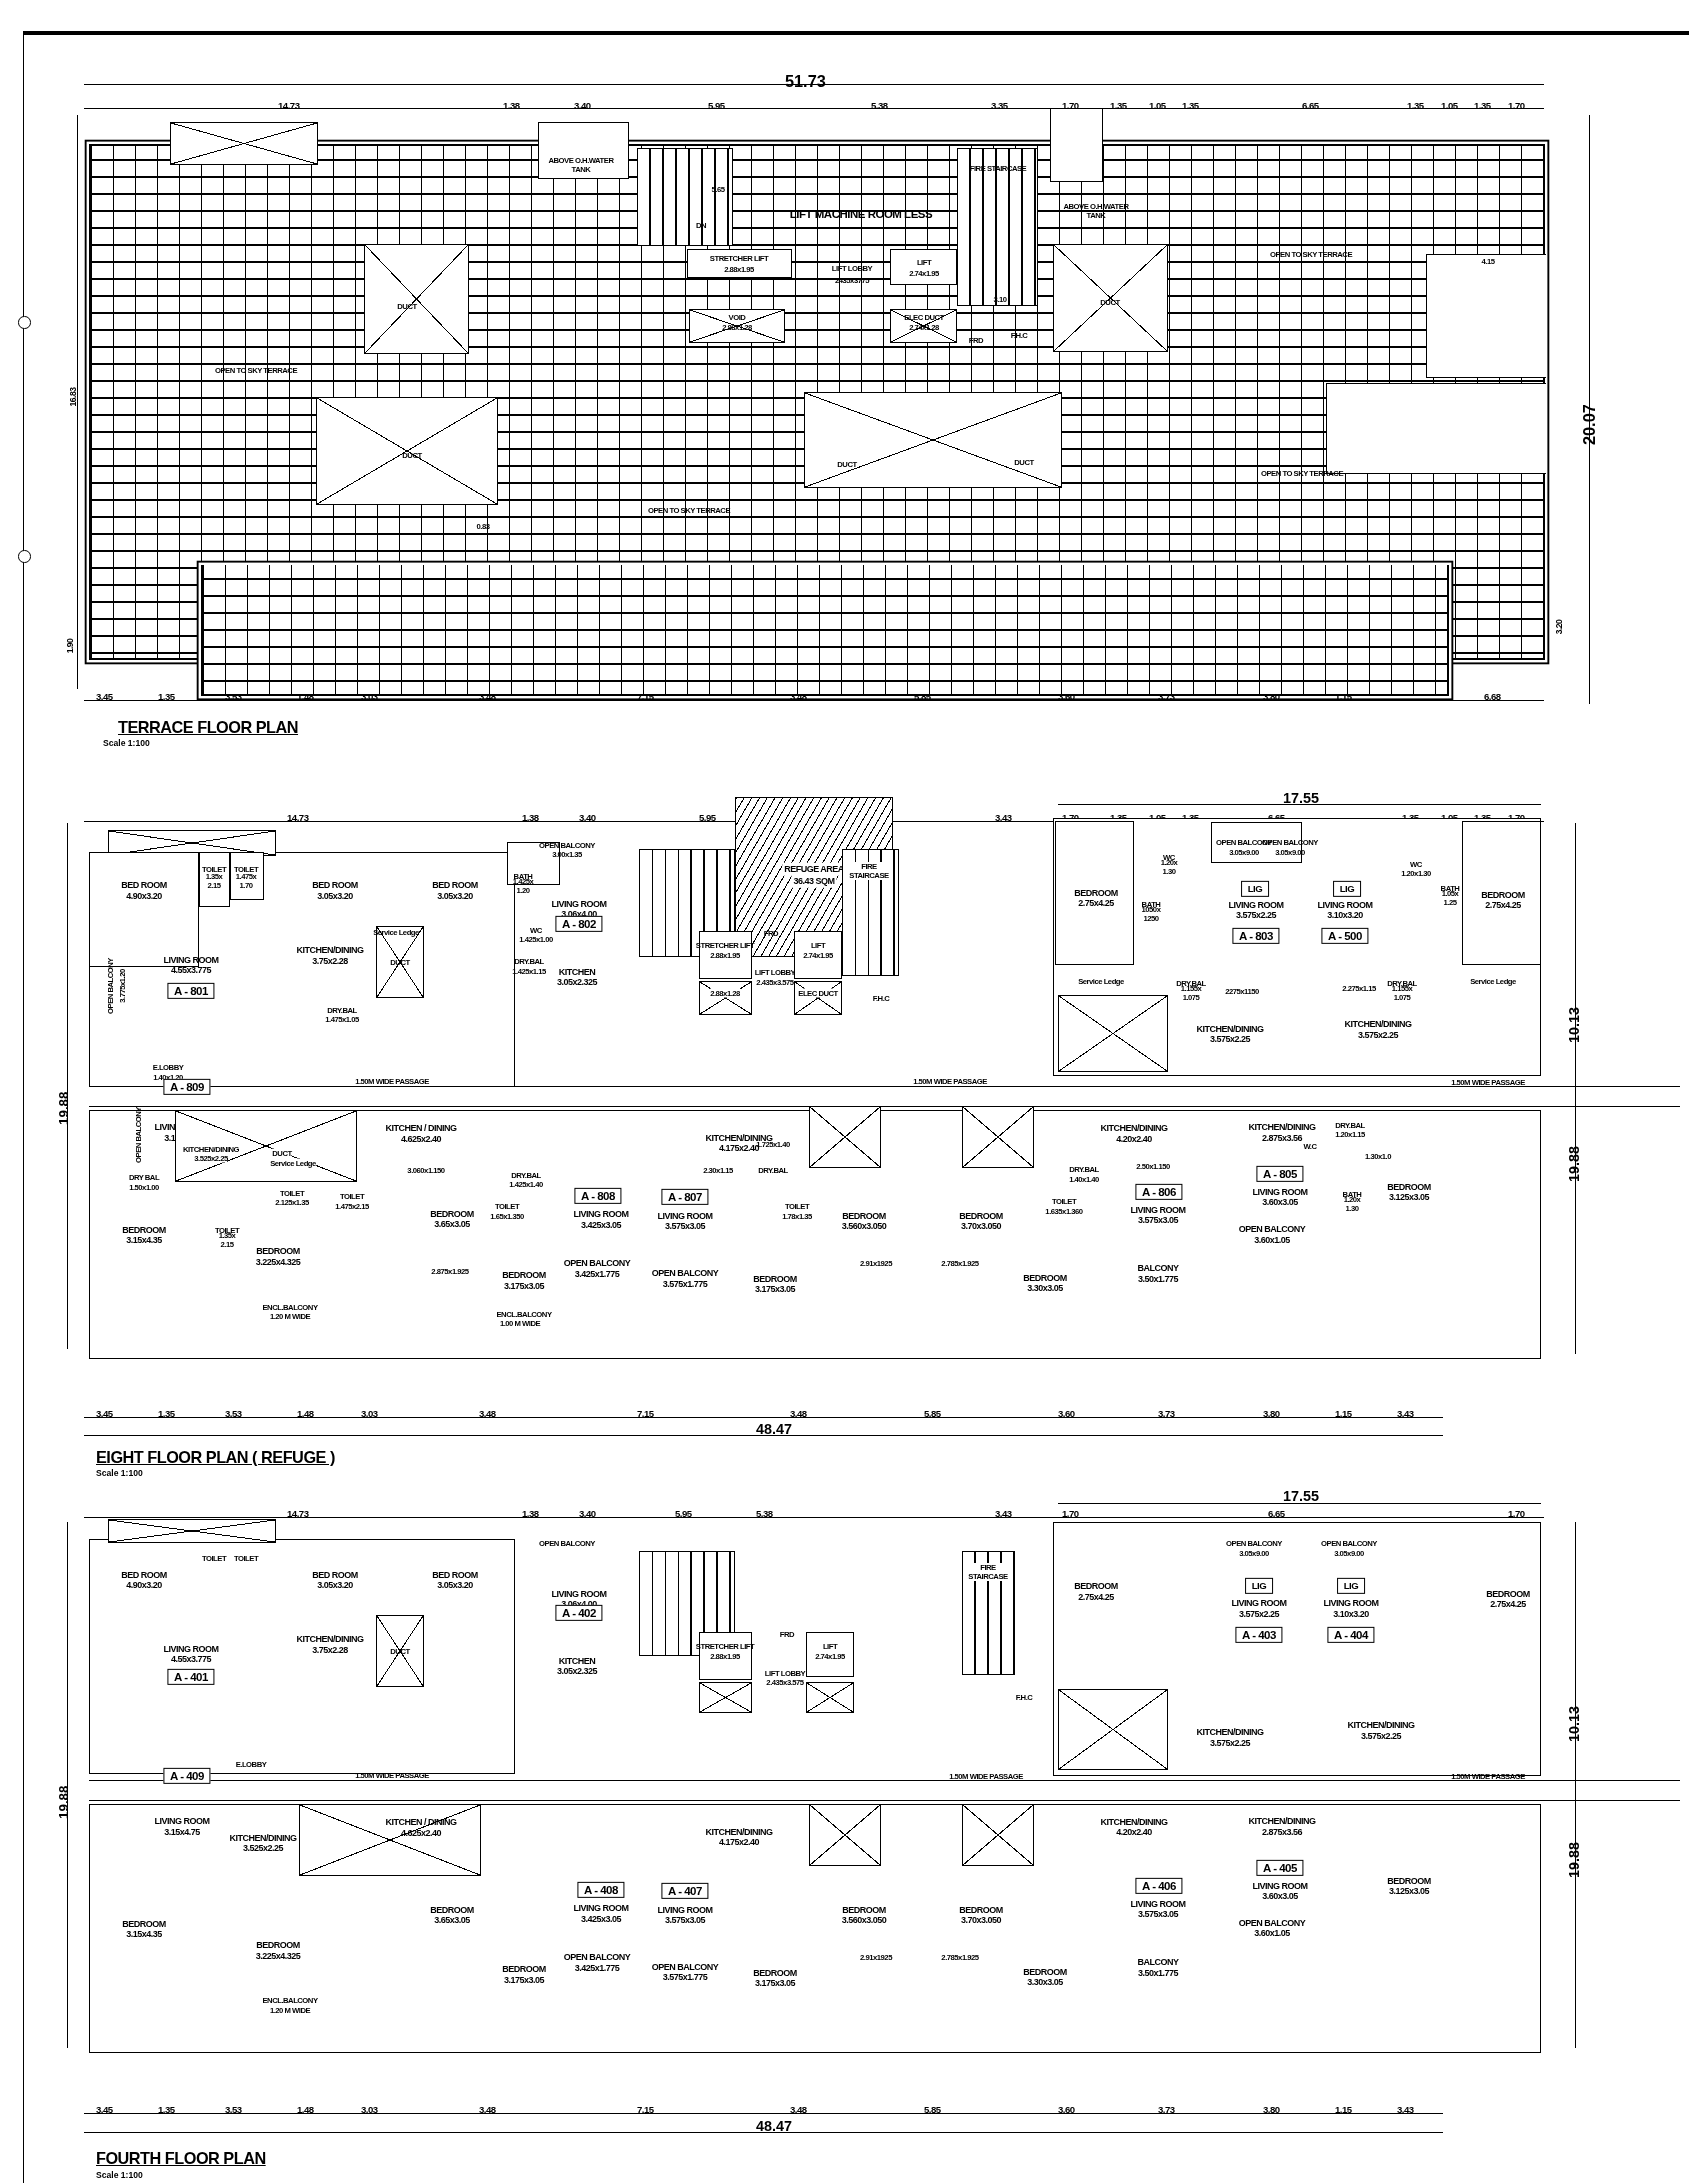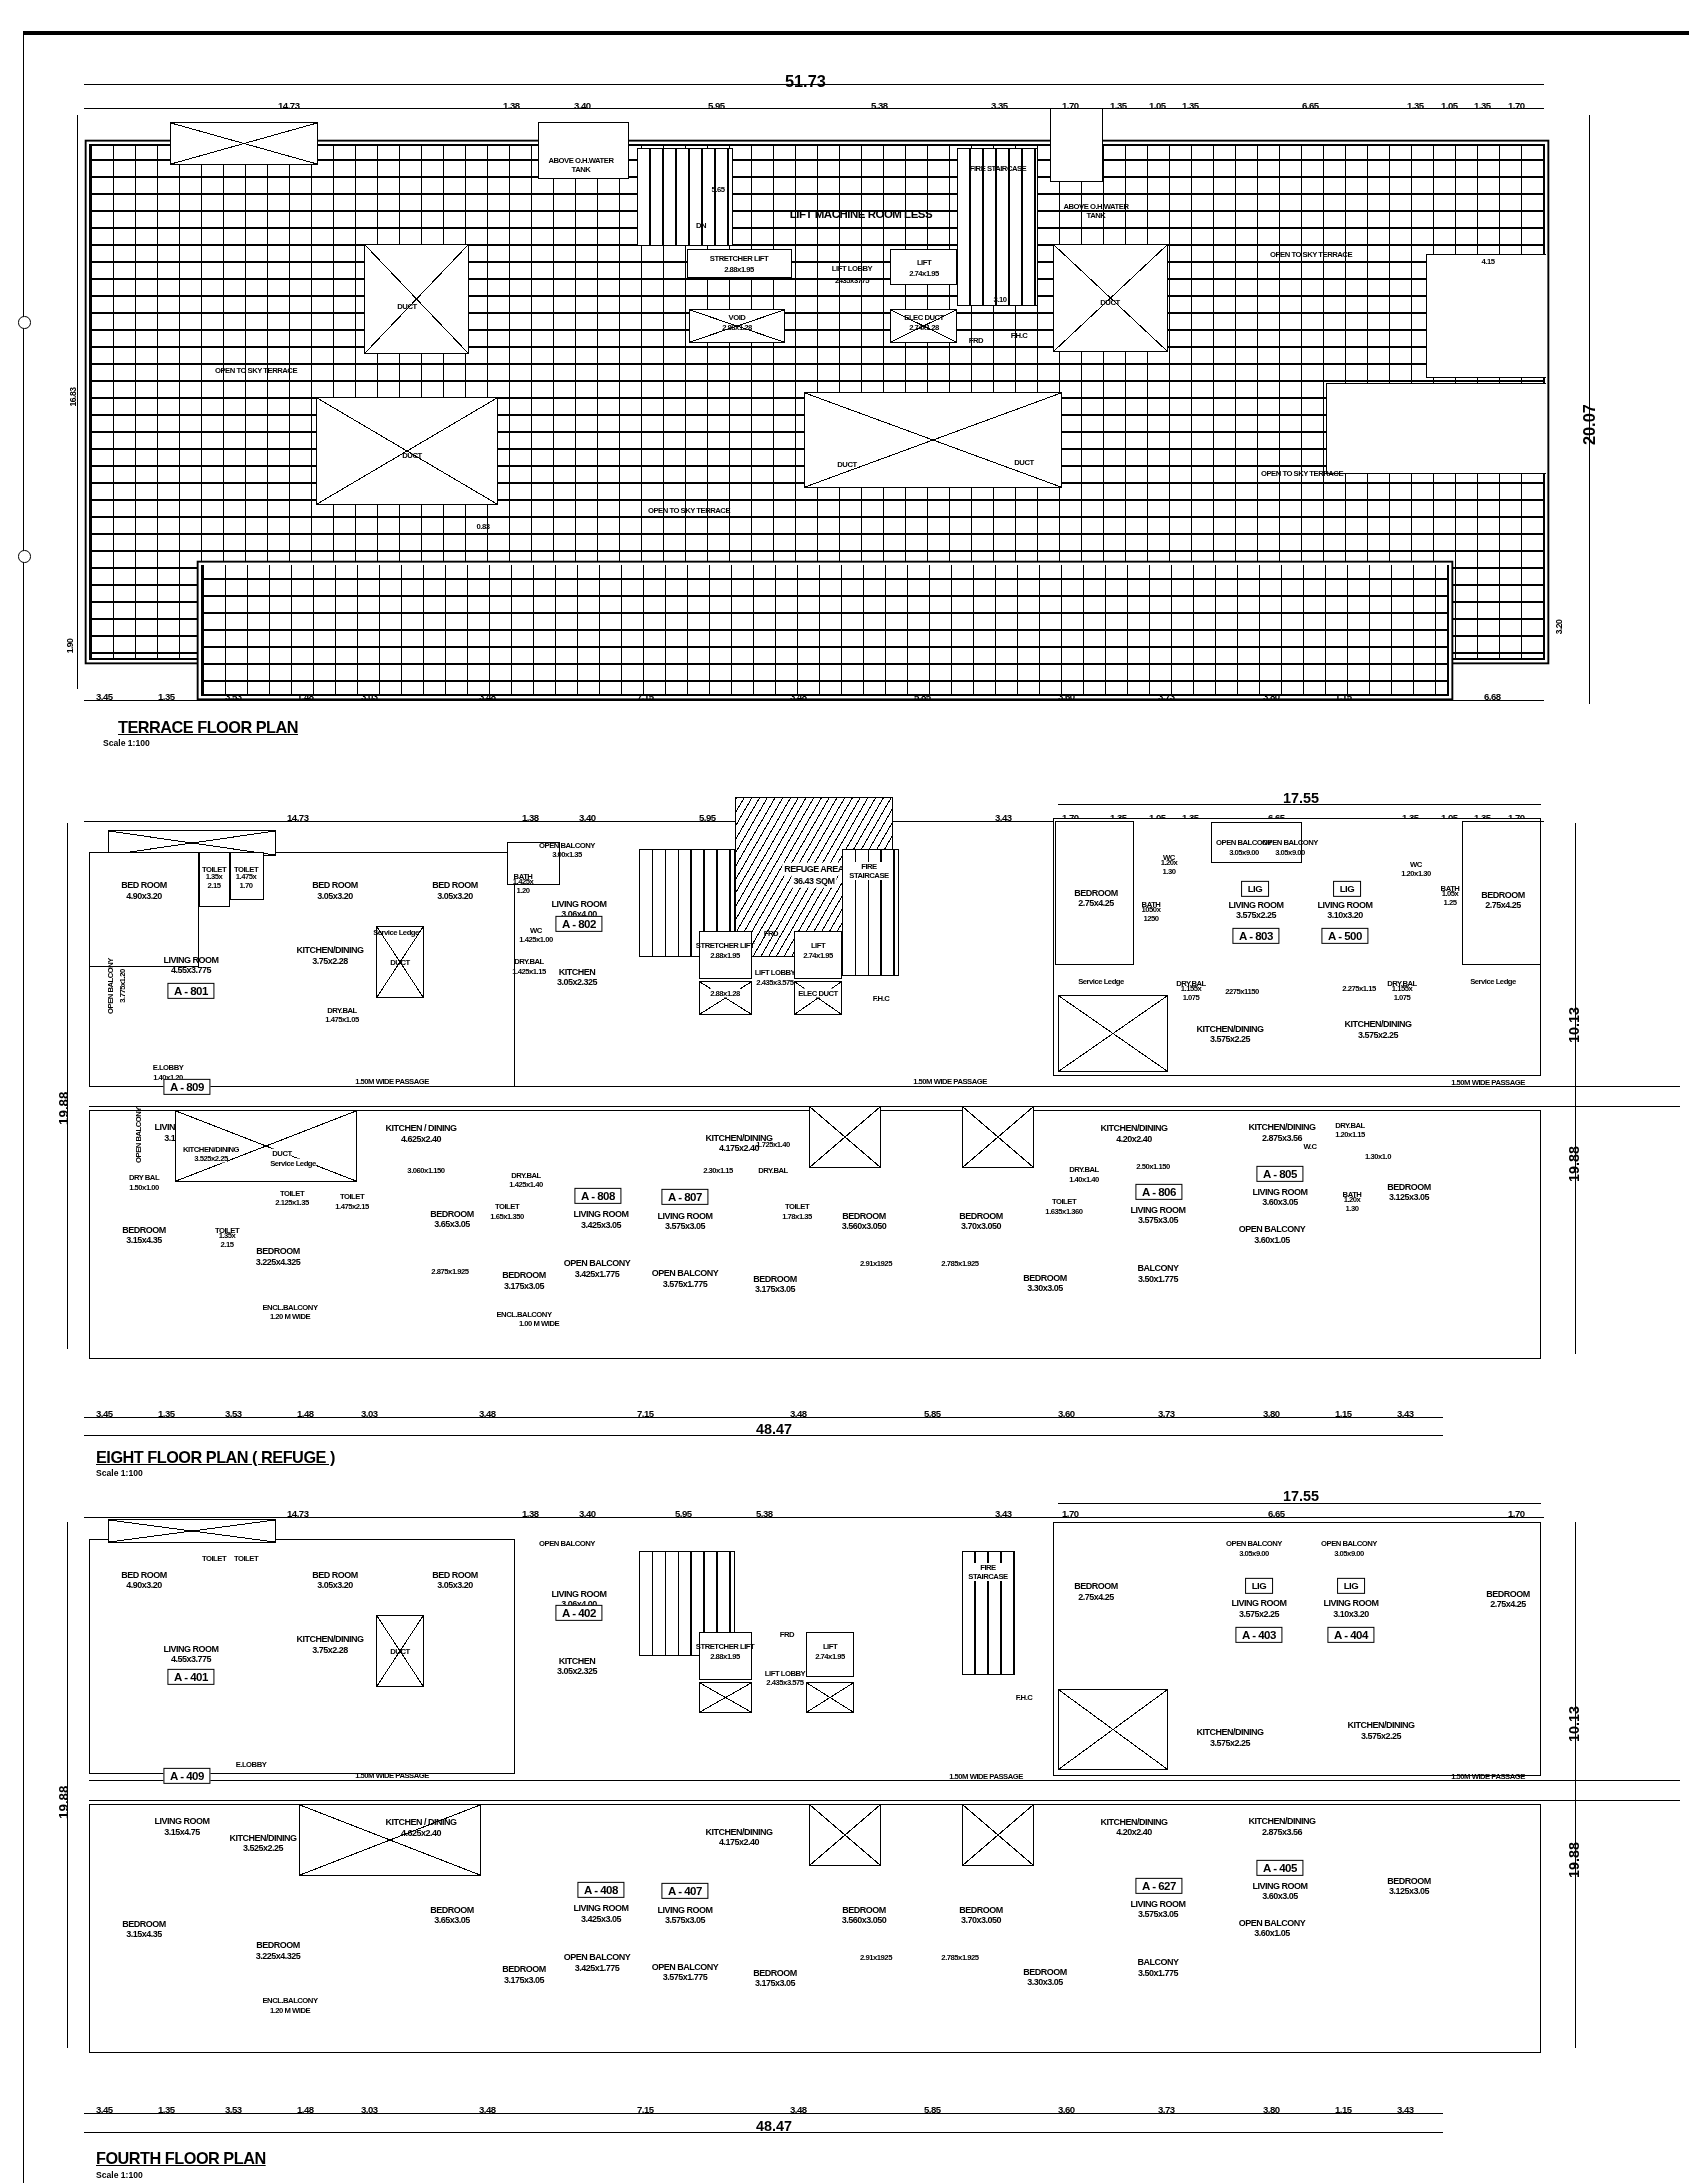--- a/index.html
+++ b/index.html
@@ -306,21 +306,21 @@
   <div class="lbl" style="left:601px;top:1214px">LIVING ROOM</div>
   <div class="lbl" style="left:601px;top:1225px">3.425x3.05</div>
   <div class="lbl" style="left:452px;top:1214px">BEDROOM</div>
   <div class="lbl" style="left:452px;top:1224px">3.65x3.05</div>
   <div class="lbl sm" style="left:450px;top:1271px">2.875x1.925</div>
   <div class="lbl" style="left:524px;top:1275px">BEDROOM</div>
   <div class="lbl" style="left:524px;top:1286px">3.175x3.05</div>
   <div class="lbl" style="left:597px;top:1263px">OPEN BALCONY</div>
   <div class="lbl" style="left:597px;top:1274px">3.425x1.775</div>
   <div class="lbl sm" style="left:524px;top:1314px">ENCL.BALCONY</div>
-  <div class="lbl sm" style="left:539px;top:1323px">1.00 M WIDE</div>
+  <div class="lbl sm" style="left:520px;top:1323px">1.00 M WIDE</div>
 
   <div class="lbl" style="left:739px;top:1138px">KITCHEN/DINING</div>
   <div class="lbl" style="left:739px;top:1148px">4.175x2.40</div>
   <div class="box x" style="left:809px;top:1106px;width:72px;height:62px"></div>
   <div class="box x" style="left:962px;top:1106px;width:72px;height:62px"></div>
   <div class="lbl sm" style="left:718px;top:1170px">2.30x1.15</div>
   <div class="lbl sm" style="left:773px;top:1170px">DRY.BAL</div>
   <div class="lbl sm" style="left:773px;top:1144px">1.725x1.40</div>
   <div class="lbl sm" style="left:797px;top:1206px">TOILET</div>
   <div class="lbl sm" style="left:797px;top:1216px">1.78x1.35</div>
@@ -516,21 +516,21 @@
   <div class="lbl" style="left:685px;top:1967px">OPEN BALCONY</div>
   <div class="lbl" style="left:685px;top:1977px">3.575x1.775</div>
   <div class="lbl" style="left:775px;top:1973px">BEDROOM</div>
   <div class="lbl" style="left:775px;top:1983px">3.175x3.05</div>
   <div class="lbl sm" style="left:876px;top:1957px">2.91x1925</div>
   <div class="lbl sm" style="left:960px;top:1957px">2.785x1.925</div>
   <div class="lbl" style="left:981px;top:1910px">BEDROOM</div>
   <div class="lbl" style="left:981px;top:1920px">3.70x3.050</div>
   <div class="lbl" style="left:1134px;top:1822px">KITCHEN/DINING</div>
   <div class="lbl" style="left:1134px;top:1832px">4.20x2.40</div>
-  <div class="lbl unit" style="left:1159px;top:1886px">A - 627</div>
+  <div class="lbl unit" style="left:1159px;top:1886px">A - 406</div>
   <div class="lbl" style="left:1158px;top:1904px">LIVING ROOM</div>
   <div class="lbl" style="left:1158px;top:1914px">3.575x3.05</div>
   <div class="lbl" style="left:1045px;top:1972px">BEDROOM</div>
   <div class="lbl" style="left:1045px;top:1982px">3.30x3.05</div>
   <div class="lbl" style="left:1158px;top:1962px">BALCONY</div>
   <div class="lbl" style="left:1158px;top:1973px">3.50x1.775</div>
   <div class="lbl" style="left:1282px;top:1821px">KITCHEN/DINING</div>
   <div class="lbl" style="left:1282px;top:1832px">2.875x3.56</div>
   <div class="lbl unit" style="left:1280px;top:1868px">A - 405</div>
   <div class="lbl" style="left:1280px;top:1886px">LIVING ROOM</div>

